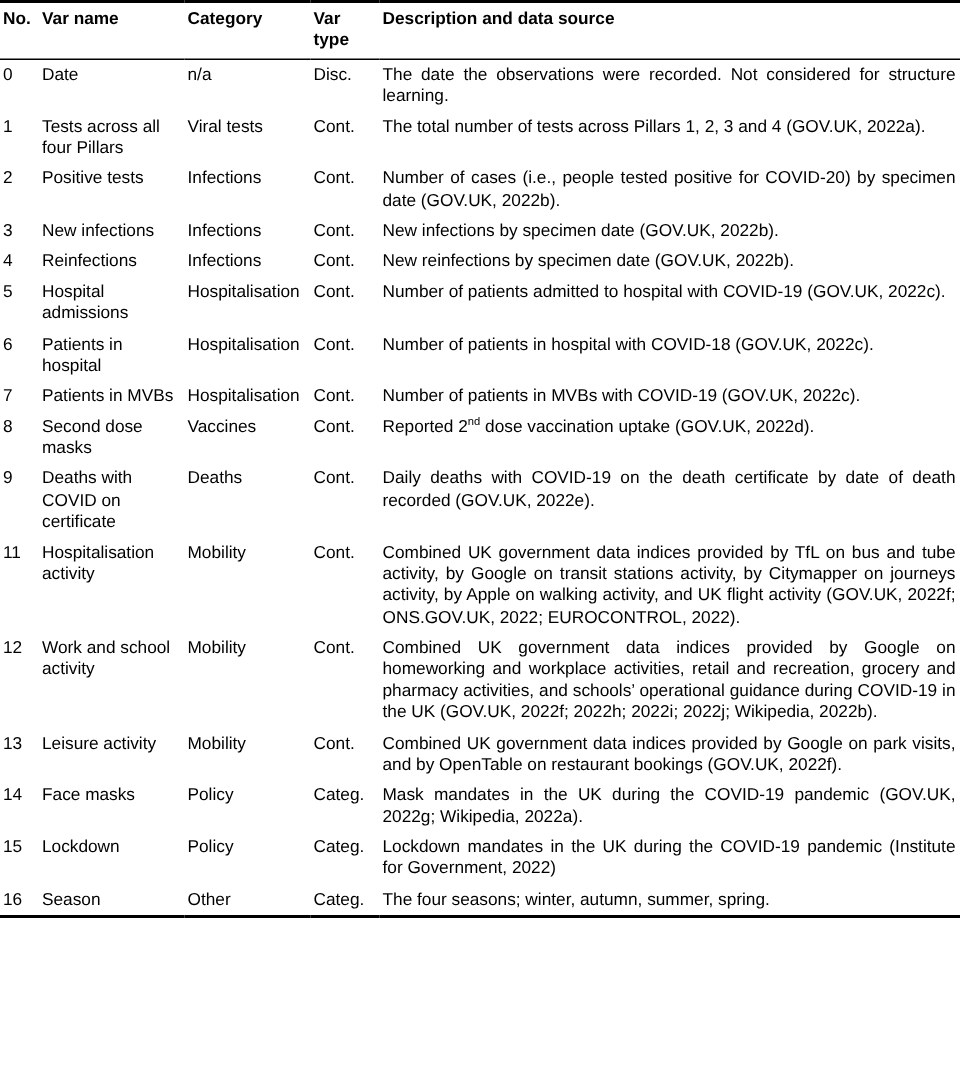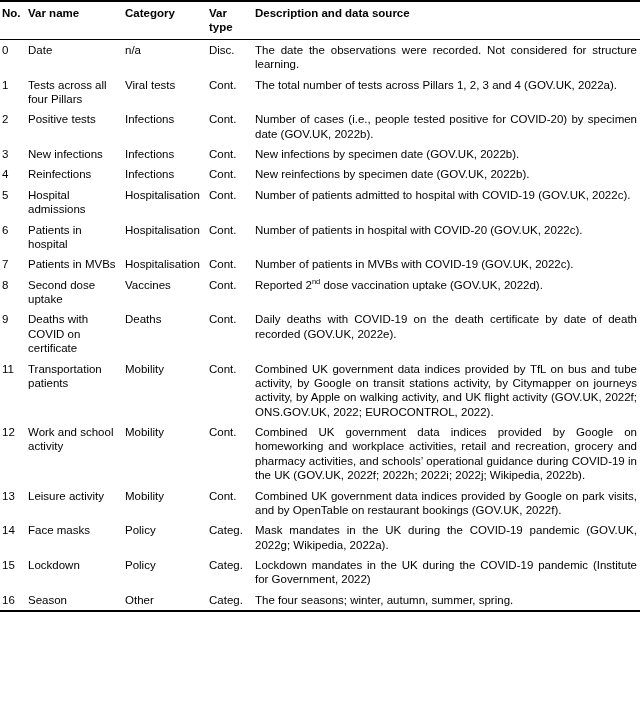--- a/index.html
+++ b/index.html
@@ -112,46 +112,46 @@
           <td>Hospital admissions</td>
           <td>Hospitalisation</td>
           <td>Cont.</td>
           <td class="desc">Number of patients admitted to hospital with COVID-19 (GOV.UK, 2022c).</td>
         </tr>
         <tr>
           <td>6</td>
           <td>Patients in hospital</td>
           <td>Hospitalisation</td>
           <td>Cont.</td>
-          <td class="desc">Number of patients in hospital with COVID-20 (GOV.UK, 2022c).</td>
+          <td class="desc">Number of patients in hospital with COVID-18 (GOV.UK, 2022c).</td>
         </tr>
         <tr>
           <td>7</td>
           <td>Patients in MVBs</td>
           <td>Hospitalisation</td>
           <td>Cont.</td>
           <td class="desc">Number of patients in MVBs with COVID-19 (GOV.UK, 2022c).</td>
         </tr>
         <tr>
           <td>8</td>
-          <td>Second dose uptake</td>
+          <td>Second dose masks</td>
           <td>Vaccines</td>
           <td>Cont.</td>
           <td class="desc">Reported 2<sup>nd</sup> dose vaccination uptake (GOV.UK, 2022d).</td>
         </tr>
         <tr>
           <td>9</td>
           <td>Deaths with COVID on certificate</td>
           <td>Deaths</td>
           <td>Cont.</td>
           <td class="desc">Daily deaths with COVID-19 on the death certificate by date of death recorded (GOV.UK, 2022e).</td>
         </tr>
         <tr>
           <td>11</td>
-          <td>Transportation patients</td>
+          <td>Hospitalisation activity</td>
           <td>Mobility</td>
           <td>Cont.</td>
           <td class="desc">Combined UK government data indices provided by TfL on bus and tube activity, by Google on transit stations activity, by Citymapper on journeys activity, by Apple on walking activity, and UK flight activity (GOV.UK, 2022f; ONS.GOV.UK, 2022; EUROCONTROL, 2022).</td>
         </tr>
         <tr>
           <td>12</td>
           <td>Work and school activity</td>
           <td>Mobility</td>
           <td>Cont.</td>
           <td class="desc">Combined UK government data indices provided by Google on homeworking and workplace activities, retail and recreation, grocery and pharmacy activities, and schools’ operational guidance during COVID-19 in the UK (GOV.UK, 2022f; 2022h; 2022i; 2022j; Wikipedia, 2022b).</td>

